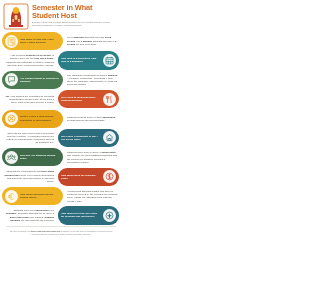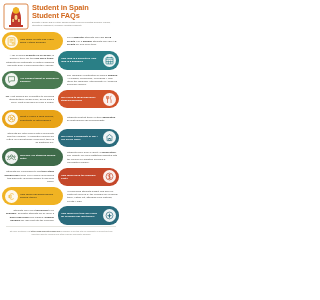--- a/index.html
+++ b/index.html
@@ -86,22 +86,22 @@
         <path d="M13 4 C9.5 7 8 11 8 15 L8 22 L18 22 L18 15 C18 11 16.5 7 13 4 Z" fill="#c0392b"></path>
         <circle cx="13" cy="7.5" r="3.2" fill="#f0b323"></circle>
         <rect x="11.6" y="12" width="2.8" height="5" rx="1.4" fill="#f6d78a"></rect>
         <rect x="9.3" y="16" width="1.6" height="3" fill="#f6d78a"></rect>
         <rect x="15.1" y="16" width="1.6" height="3" fill="#f6d78a"></rect>
         <rect x="6" y="22" width="14" height="2" fill="#c0392b"></rect>
       </svg>
     </div>
     <div class="head-text">
       <div class="title">
-        <span>Student in Spain</span>
-        <span class="l2">Student FAQs</span>
+        <span>Semester in What</span>
+        <span class="l2">Student Host</span>
       </div>
       <div class="subtitle">Semester in Spain (SiS) is a study abroad program in Seville promoting immersive learning, intercultural engagement, &amp; inclusive Christian community.</div>
     </div>
   </div>
 
   <div id="faq-list">
       <div class="row">
         <div class="bubble q-left" style="background: rgb(240, 179, 35);">
           <div class="icon">
             <div class="ring">

